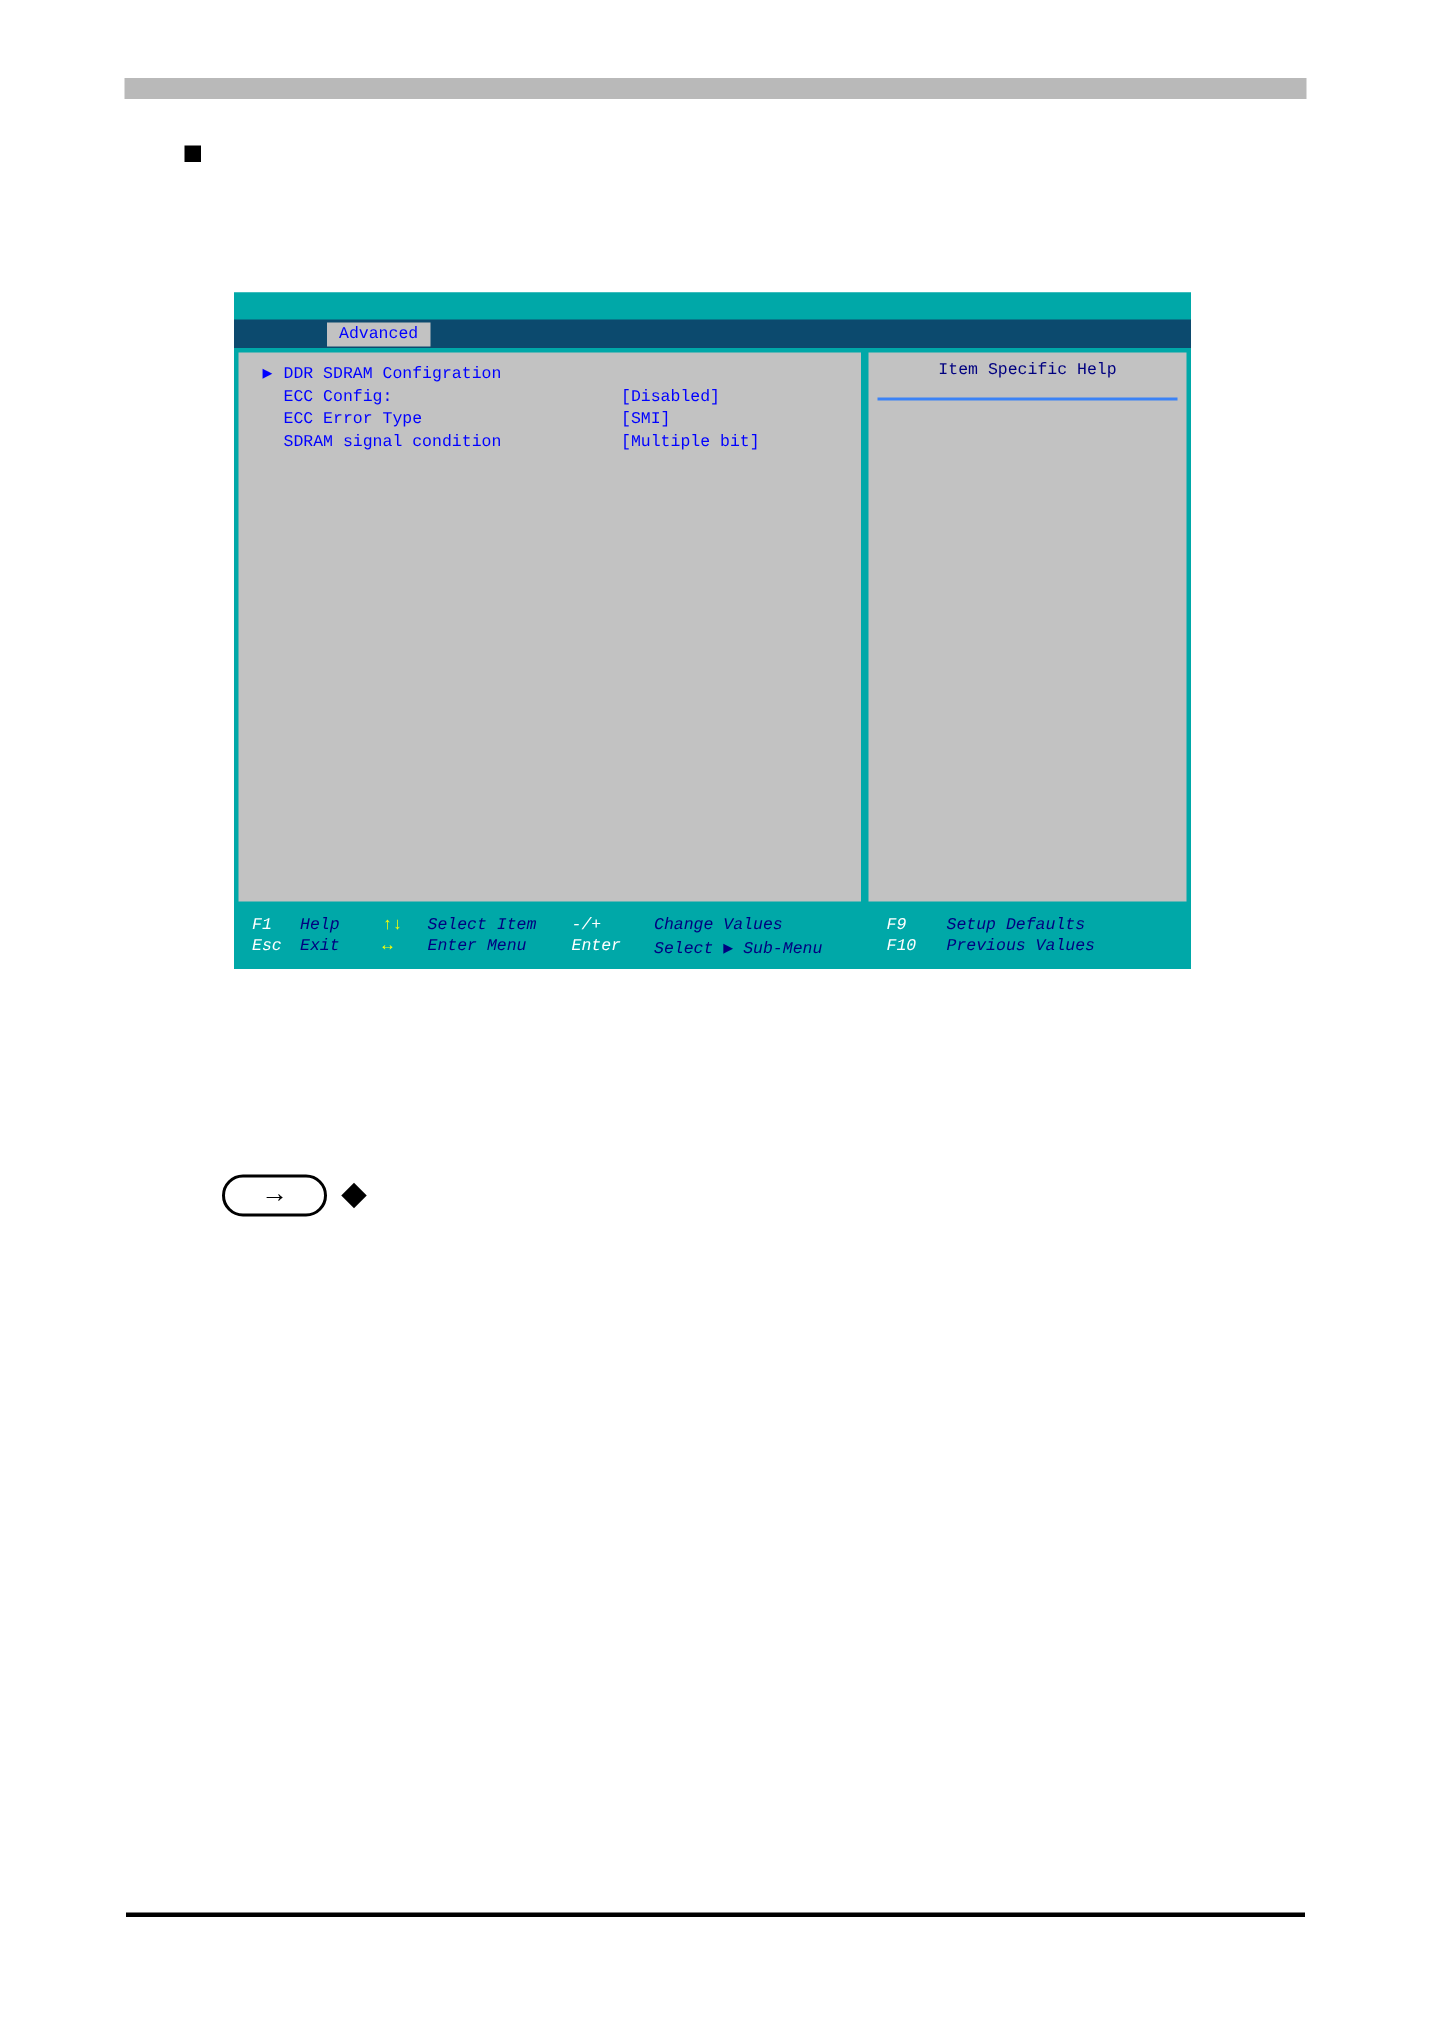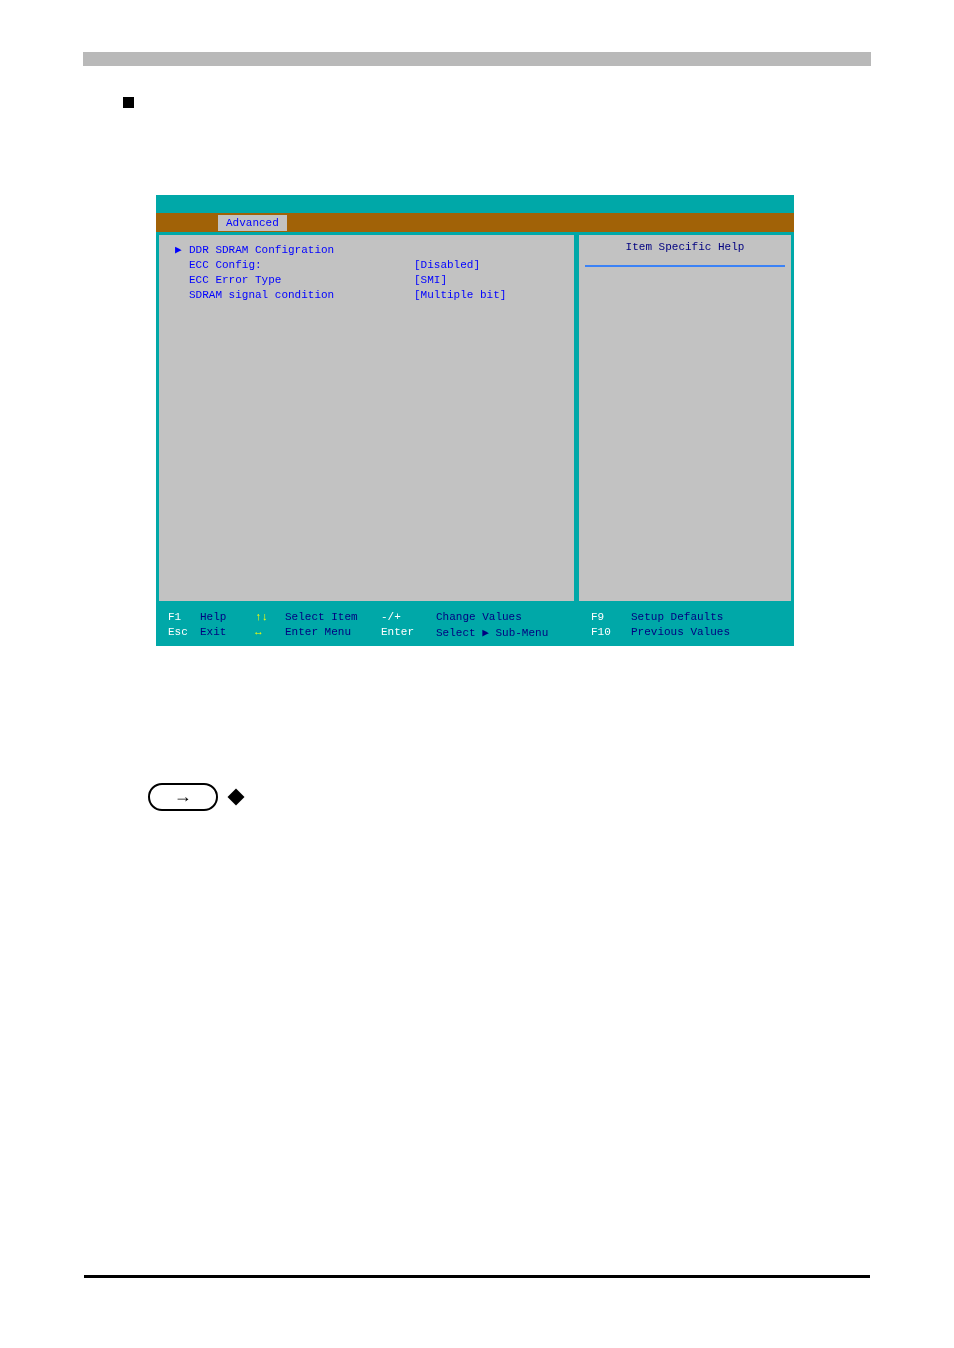--- a/index.html
+++ b/index.html
@@ -35,21 +35,21 @@
     background: #00a8a8;
     display: flex;
     flex-direction: column;
   }
   .bios-top-strip {
     height: 18px;
     background: #00a8a8;
   }
   .bios-tab-bar {
     height: 19px;
-    background: #a16207;
+    background: #0c4a6e;
     display: flex;
     align-items: center;
     padding-left: 62px;
   }
   .tab-item {
     background: #c2c2c2;
     color: #0000ff;
     font-size: 11px;
     padding: 2px 8px;
     font-family: "Courier New", monospace;
@@ -100,20 +100,21 @@
     padding: 6px 12px;
     font-size: 11px;
     color: #ffffff;
     display: flex;
     flex-direction: column;
     justify-content: space-around;
     font-family: "Courier New", monospace;
   }
   .footer-row {
     display: flex;
+    font-style: italic;
   }
   .fk { color: #ffffff; width: 32px; }
   .fd { color: #000080; width: 55px; }
   .fk2 { color: #ffff00; width: 30px; }
   .fd2 { color: #000080; width: 96px; }
   .fk3 { color: #ffffff; width: 55px; }
   .fd3 { color: #000080; width: 155px; }
   .fk4 { color: #ffffff; width: 40px; }
   .fd4 { color: #000080; }
 

